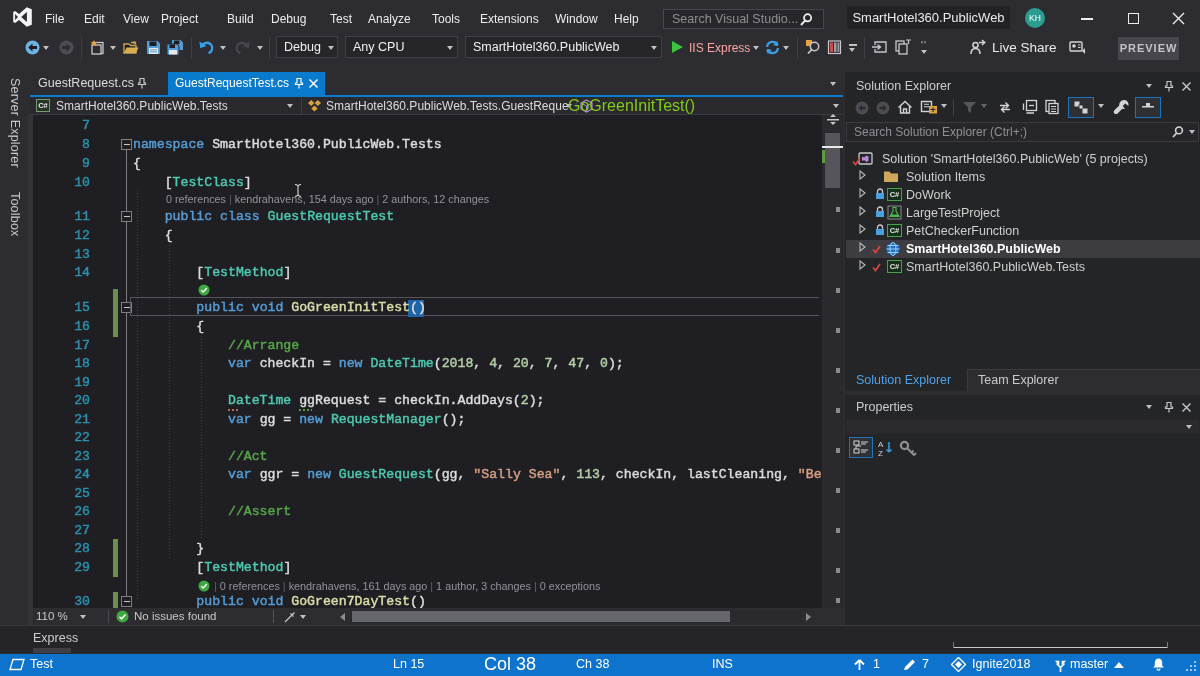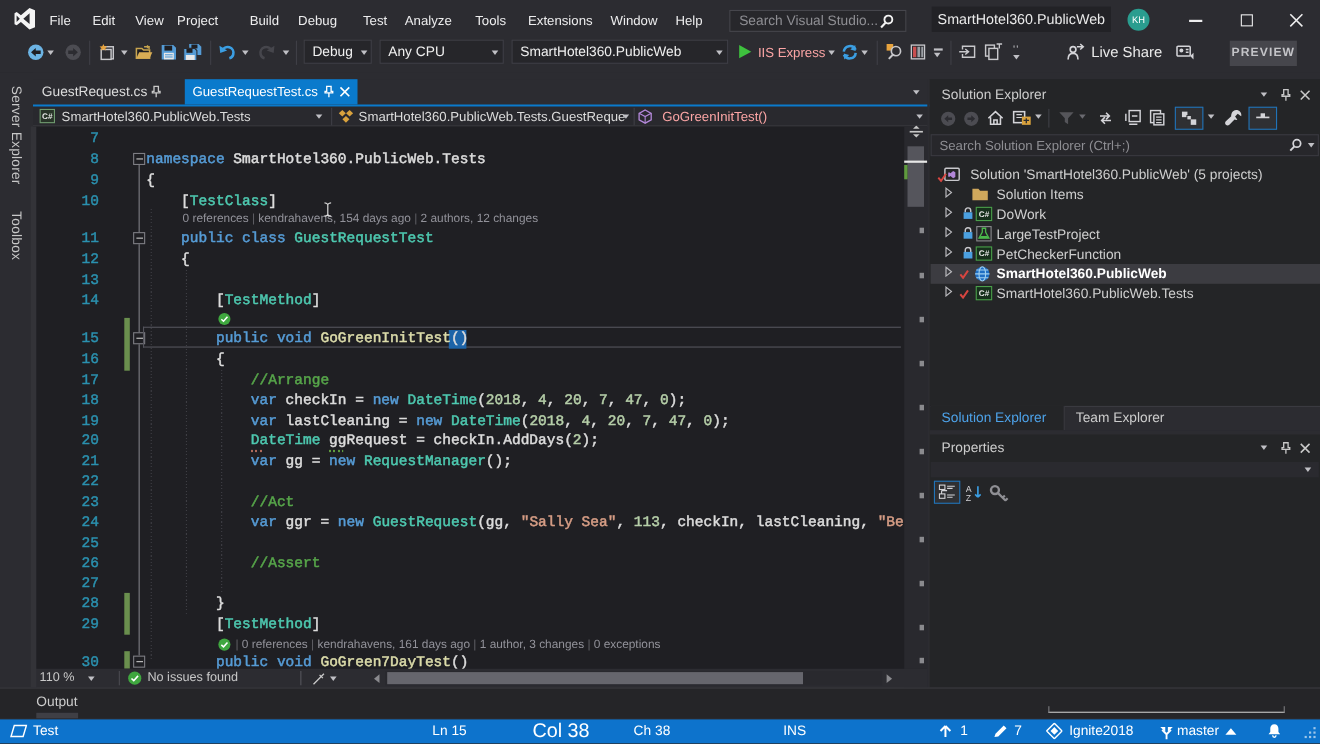--- a/index.html
+++ b/index.html
@@ -175,21 +175,21 @@
     <path d="M10.8 1 L14 4 L10.8 7 L7.6 4 Z" fill="#d9a23d"></path>
     <path d="M7.5 6.5 L10.7 9.5 L7.5 12.5 L4.3 9.5 Z" fill="#d9a23d"></path>
   </svg>
 <div class="a" style="left:326px;top:97px;height:18px;line-height:18px;font-size:12px;color:#dcdcdc">SmartHotel360.PublicWeb.Tests.GuestReque</div>
 <div class="caret" style="left:566px;top:104px"></div>
 <div class="sep" style="left:576px;top:98px;height:16px"></div>
 <svg class="a" style="left:580px;top:99px" width="13" height="14" viewBox="0 0 13 14">
     <path d="M6.5 1 L12 4 L12 10 L6.5 13 L1 10 L1 4 Z" fill="none" stroke="#b287d8" stroke-width="1.2"></path>
     <path d="M1 4 L6.5 7 L12 4 M6.5 7 L6.5 13" fill="none" stroke="#b287d8" stroke-width="1"></path>
   </svg>
-<div class="a" style="left:602px;top:97px;height:18px;line-height:18px;font-size:12px;color:#fca5a5">GoGreenInitTest()</div>
+<div class="a" style="left:568px;top:97px;height:18px;line-height:18px;font-size:16px;color:#84cc16">GoGreenInitTest()</div>
 <div class="caret" style="left:833px;top:104px"></div>
 <div class="a" style="left:28px;top:115px;width:5px;height:510px;background:#333338;z-index:5"></div>
 <div id="ed" class="a" style="left:30px;top:115px;width:813px;height:493px;background:#1f1f23;overflow:hidden">
 <div class="a" style="left:107px;top:75px;width:1px;height:410px;background:repeating-linear-gradient(180deg,#3e3e44 0 1px,transparent 1px 3px)"></div>
 <div class="a" style="left:139px;top:130px;width:1px;height:313px;background:repeating-linear-gradient(180deg,#3e3e44 0 1px,transparent 1px 3px)"></div>
 <div class="a" style="left:171px;top:221px;width:1px;height:203px;background:repeating-linear-gradient(180deg,#3e3e44 0 1px,transparent 1px 3px)"></div>
 <div class="a" style="left:83px;top:174px;width:5px;height:48px;background:#6a8f4e"></div>
 <div class="a" style="left:83px;top:424px;width:5px;height:38px;background:#6a8f4e"></div>
 <div class="a" style="left:83px;top:477px;width:5px;height:16px;background:#6a8f4e"></div>
 <div class="a" style="left:96px;top:35px;width:1px;height:446px;background:#7e7e84"></div>
@@ -230,21 +230,20 @@
 <div class="cl" style="top:20.0px"><span class="k">namespace</span> SmartHotel360.PublicWeb.Tests</div>
 <div class="cl" style="top:39.0px">{</div>
 <div class="cl" style="top:57.5px">    [<span class="t">TestClass</span>]</div>
 <div class="cl" style="top:92.0px">    <span class="k">public</span> <span class="k">class</span> <span class="t">GuestRequestTest</span></div>
 <div class="cl" style="top:111.0px">    {</div>
 <div class="cl" style="top:148.0px">        [<span class="t">TestMethod</span>]</div>
 <div class="cl" style="top:183.0px">        <span class="k">public</span> <span class="k">void</span> <span class="m">GoGreenInitTest</span>()</div>
 <div class="cl" style="top:202.0px">        {</div>
 <div class="cl" style="top:220.5px">            <span class="c">//Arrange</span></div>
 <div class="cl" style="top:239.0px">            <span class="k">var</span> checkIn = <span class="k">new</span> <span class="t">DateTime</span>(<span class="n">2018</span>, <span class="n">4</span>, <span class="n">20</span>, <span class="n">7</span>, <span class="n">47</span>, <span class="n">0</span>);</div>
-<div class="cl" style="top:257.5px">            <span class="k">var</span> lastCleaning = <span class="k">new</span> <span class="t">DateTime</span>(<span class="n">2018</span>, <span class="n">4</span>, <span class="n">20</span>, <span class="n">7</span>, <span class="n">47</span>, <span class="n">0</span>);</div>
 <div class="cl" style="top:276.0px">            <span class="t">DateTime</span> ggRequest = checkIn.AddDays(<span class="n">2</span>);</div>
 <div class="cl" style="top:294.5px">            <span class="k">var</span> gg = <span class="k">new</span> <span class="t">RequestManager</span>();</div>
 <div class="cl" style="top:331.5px">            <span class="c">//Act</span></div>
 <div class="cl" style="top:350.0px">            <span class="k">var</span> ggr = <span class="k">new</span> <span class="t">GuestRequest</span>(gg, <span class="s">"Sally Sea"</span>, <span class="n">113</span>, checkIn, lastCleaning, <span class="s">"Be</span></div>
 <div class="cl" style="top:387.0px">            <span class="c">//Assert</span></div>
 <div class="cl" style="top:424.0px">        }</div>
 <div class="cl" style="top:442.5px">        [<span class="t">TestMethod</span>]</div>
 <div class="cl" style="top:476.5px">        <span class="k">public</span> <span class="k">void</span> <span class="m">GoGreen7DayTest</span>()</div>
 <div class="a" style="left:198px;top:293.5px;width:11px;height:2px;background:repeating-linear-gradient(90deg,#b06a5a 0 2px,transparent 2px 4px)"></div>
 <div class="a" style="left:269px;top:293.5px;width:13px;height:2px;background:repeating-linear-gradient(90deg,#5f9b3d 0 2px,transparent 2px 4px)"></div>
@@ -461,21 +460,21 @@
 <svg class="a" style="left:878px;top:440px" width="18" height="16" viewBox="0 0 18 16">
     <text x="0" y="7" font-size="8" fill="#d4d4d8" font-family="Liberation Sans">A</text>
     <text x="0" y="15.5" font-size="8" fill="#d4d4d8" font-family="Liberation Sans">Z</text>
     <path d="M11 2 L11 12 M11 12 L8.5 9.5 M11 12 L13.5 9.5" fill="none" stroke="#3b9ee2" stroke-width="1.5"></path>
   </svg>
 <svg class="a" style="left:899px;top:440px" width="19" height="16" viewBox="0 0 19 16">
     <circle cx="5.5" cy="5.5" r="3.6" fill="none" stroke="#8f8f94" stroke-width="2.2"></circle>
     <path d="M8.3 8.3 L15.5 15.5 M12.5 12.5 L14.5 10.5 M15 15 L17 13" stroke="#8f8f94" stroke-width="2"></path>
   </svg>
 <div class="a" style="left:0;top:625px;width:1200px;height:28px;background:#252528;border-top:1px solid #3a3a40"></div>
-<div class="a" style="left:33px;top:629px;height:18px;line-height:18px;font-size:12.5px;color:#cccccc">Output</div>
+<div class="a" style="left:33px;top:629px;height:18px;line-height:18px;font-size:12.5px;color:#cccccc">Express</div>
 <div class="a" style="left:33px;top:648px;width:38px;height:5px;background:#3f3f45"></div>
 <div class="a" style="left:953px;top:647px;width:215px;height:1px;background:#c8c8c8"></div>
 <div class="a" style="left:953px;top:642px;width:1px;height:6px;background:#7a7a7e"></div>
 <div class="a" style="left:1167px;top:642px;width:1px;height:6px;background:#7a7a7e"></div>
 <div class="a" style="left:0;top:654px;width:1200px;height:22px;background:#0d73cc"></div>
 <svg class="a" style="left:9px;top:658px" width="16" height="13" viewBox="0 0 16 13">
     <path d="M4 1.5 L15 1.5 L12 11.5 L1 11.5 Z" fill="none" stroke="#fff" stroke-width="1.3"></path>
   </svg>
 <div class="a" style="left:30px;top:653px;height:23px;line-height:23px;font-size:12.5px;color:#fff">Test</div>
 <div class="a" style="left:393px;top:653px;height:23px;line-height:23px;font-size:12.5px;color:#fff">Ln 15</div>

